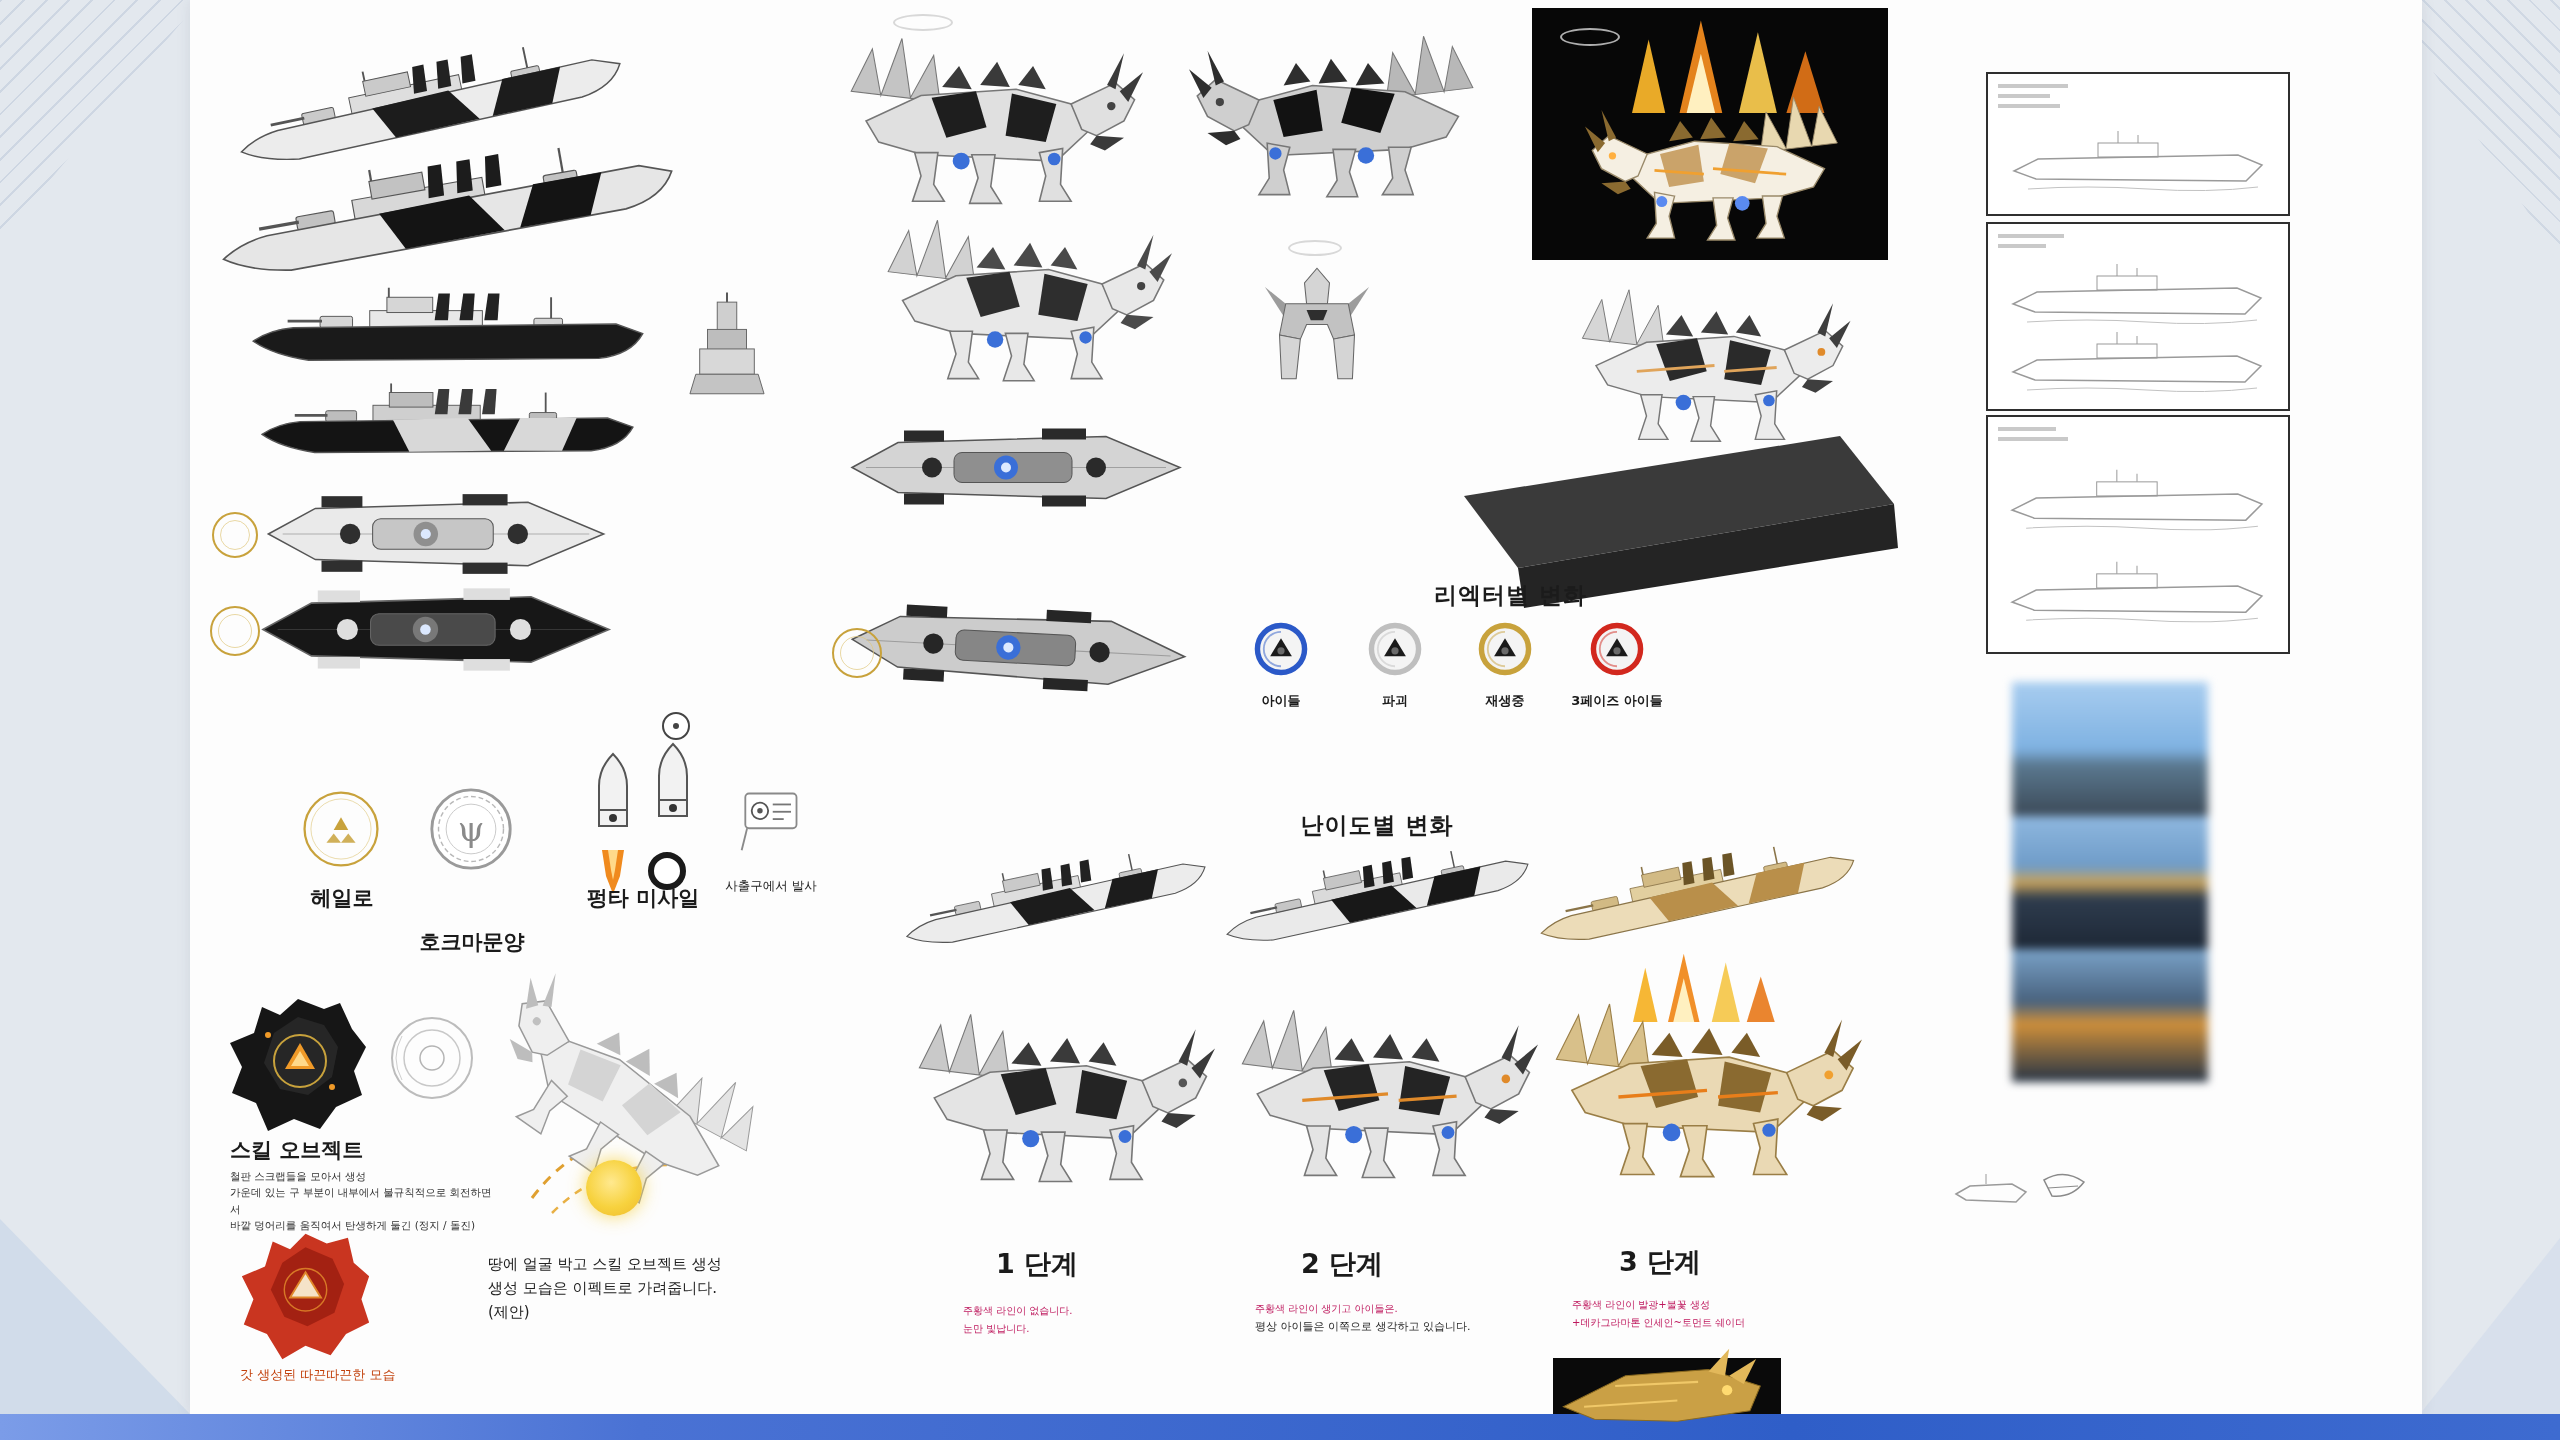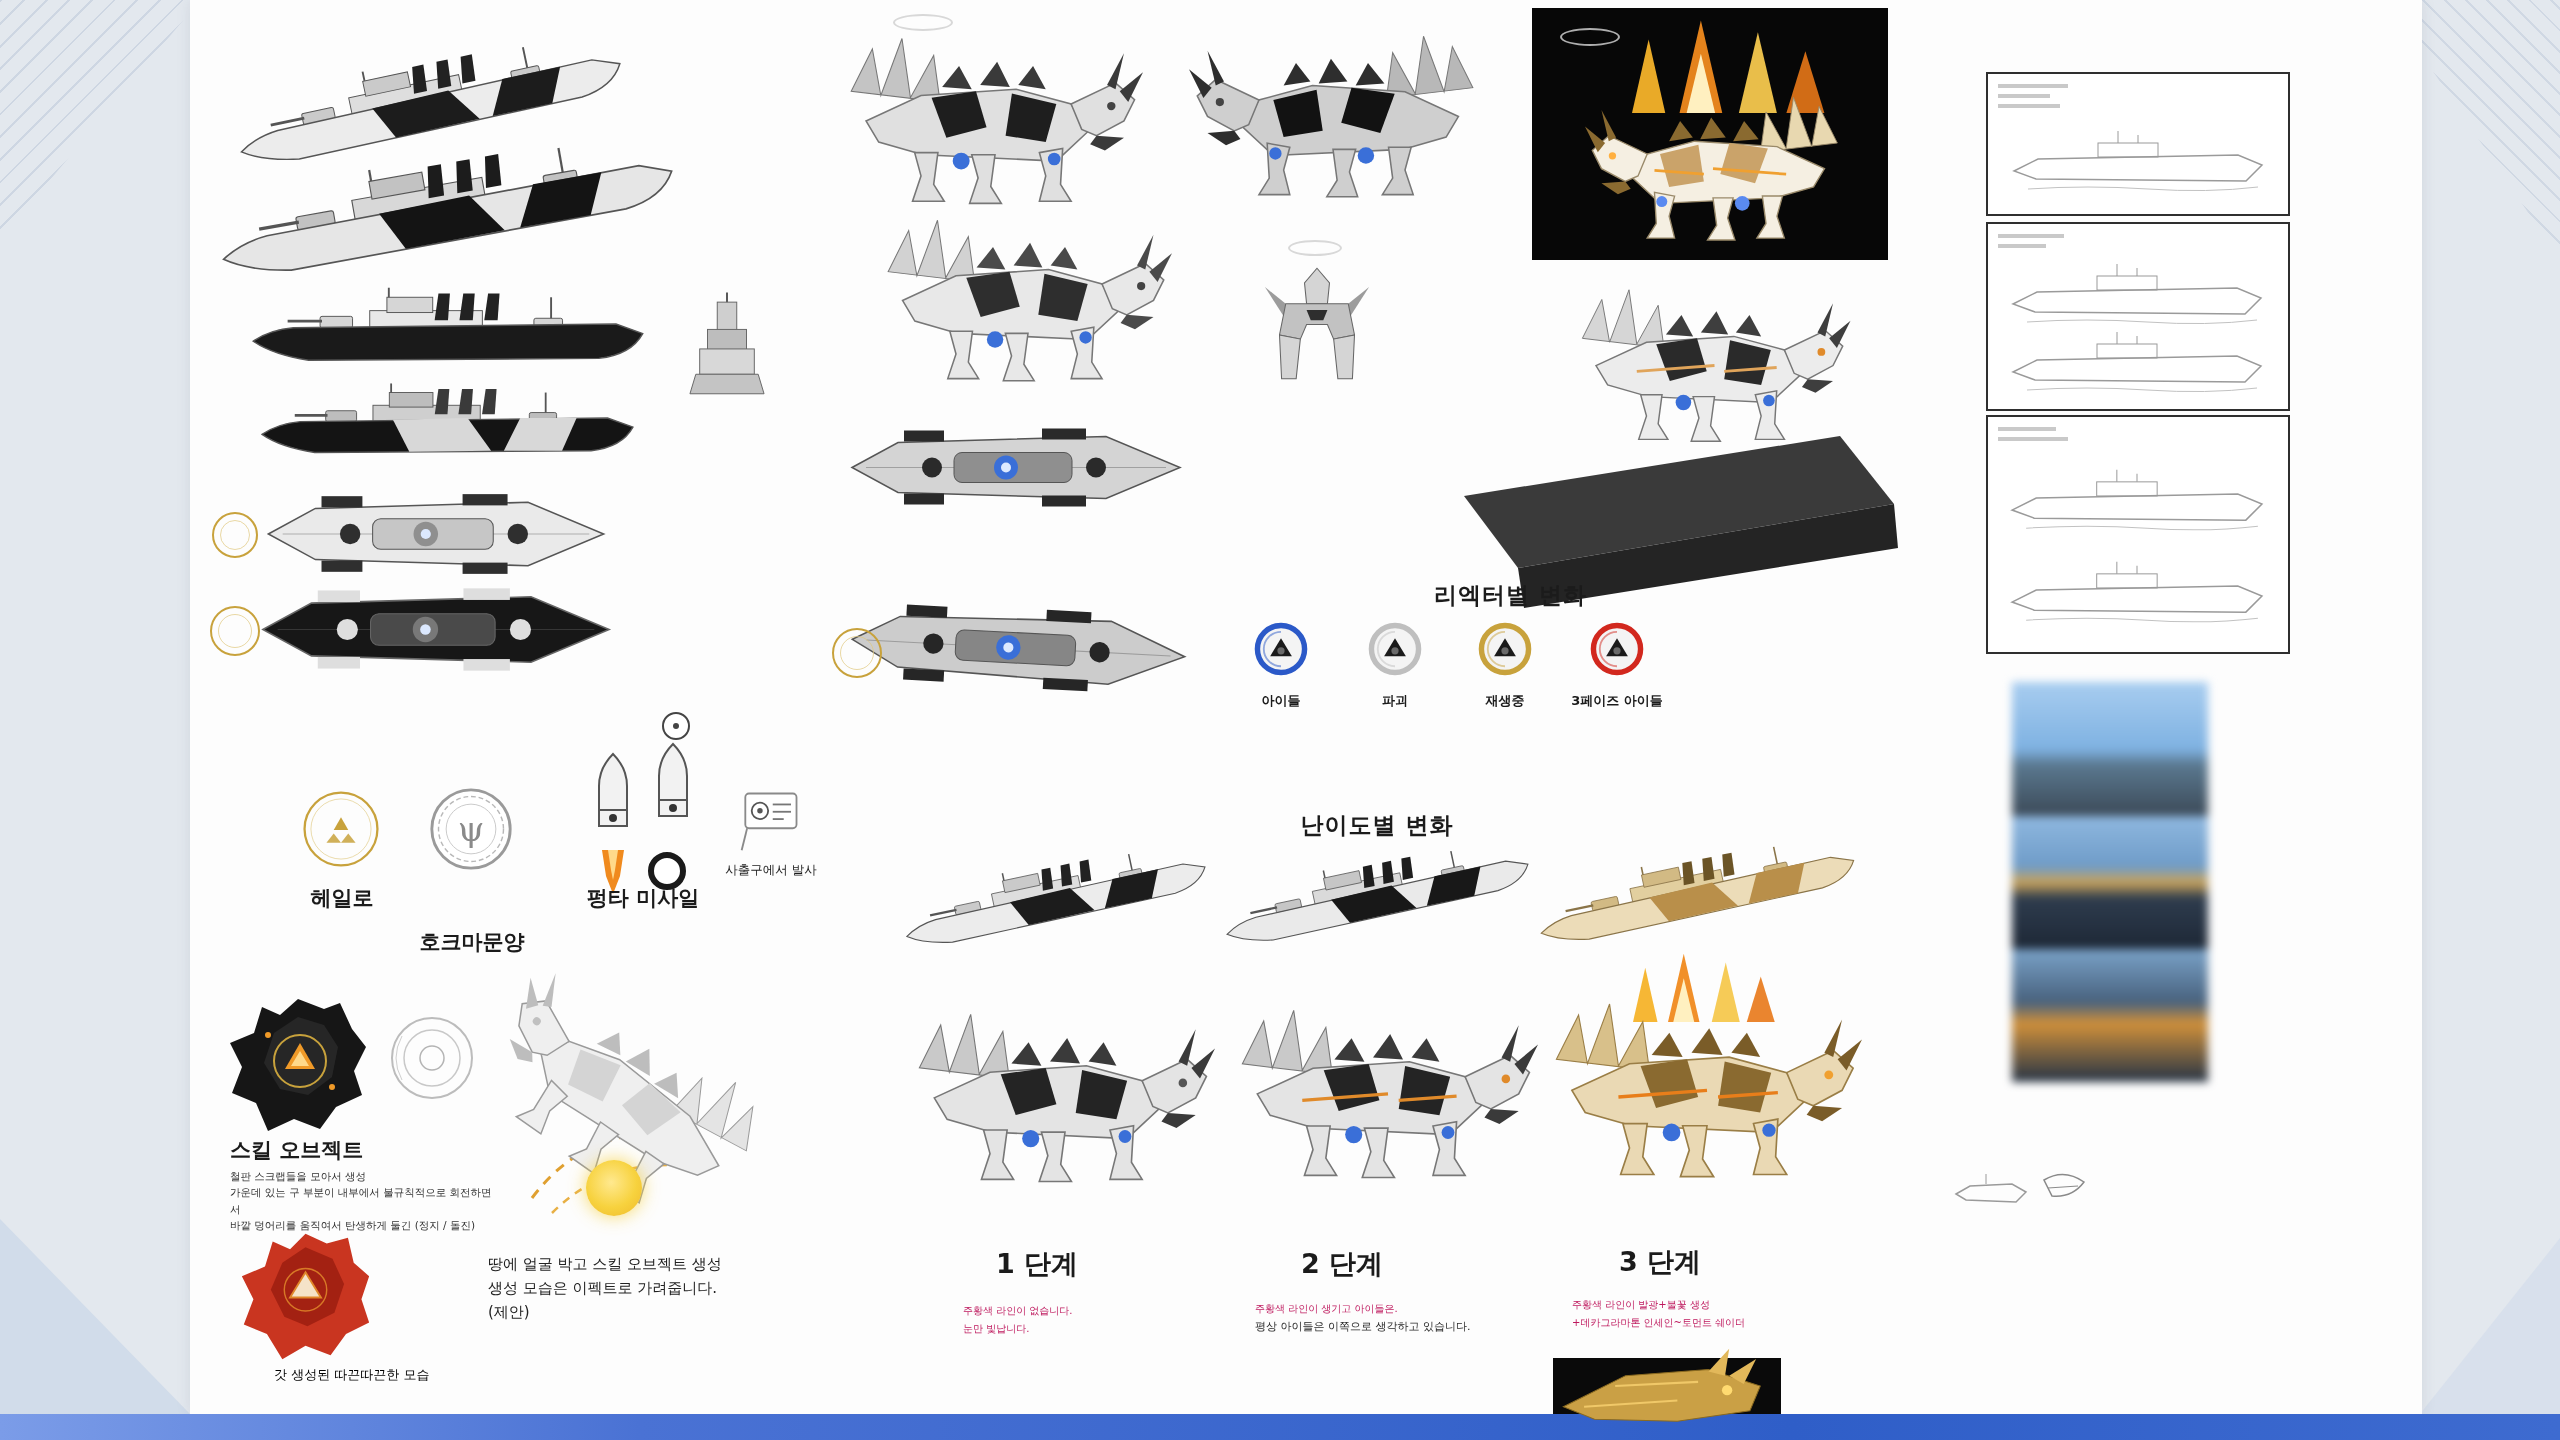--- a/index.html
+++ b/index.html
@@ -27,26 +27,26 @@
     background:linear-gradient(90deg,#7b9ce8 0%,#4a72d4 25%,#2f5ec8 70%,#3e6bd0 100%);}
 
   .board{left:190px;top:0;width:2232px;height:1414px;background:#fdfdfd;
     box-shadow:0 0 14px rgba(40,60,90,.10);}
 
   
   .ttl-lg{font-size:23px;font-weight:bold;letter-spacing:1px;}
   .ttl-md{font-size:21px;font-weight:bold;}
   .stage-ttl{font-size:27px;font-weight:bold;}
   .lbl-sm{font-size:13px;font-weight:bold;}
-  .lbl-xs{font-size:12.5px;}
+  .lbl-xs{font-size:12.5px;margin-top:16px;}
   .desc{font-size:10px;line-height:1.75;color:#be185d;}
   .desc2{font-size:11px;line-height:1.7;color:#2a2a2a;}
   .tiny{font-size:10.5px;line-height:1.55;color:#333;}
   .note{font-size:15px;line-height:1.6;color:#222;}
-  .cap{font-size:13px;color:#000000;margin-left:34px;}
+  .cap{font-size:13px;color:#c2410c;}
   .tc{text-align:center;}
 
   
   .halo-ellipse{border:2px solid #d8d8d8;border-radius:50%;}
   .gold-ring{border:2px solid #c8a23c;border-radius:50%;}
   .gold-ring::after{content:"";position:absolute;inset:6px;border:1px solid #e0c87e;border-radius:50%;opacity:.7;}
   .black-ring{border:6px solid #1a1a1a;border-radius:50%;background:#fff;}
   .ring-dot{border:2px solid #444;border-radius:50%;background:#fff;}
   .ring-dot::after{content:"";position:absolute;left:50%;top:50%;width:6px;height:6px;margin:-3px 0 0 -3px;border-radius:50%;background:#444;}
   .sun{border-radius:50%;background:radial-gradient(circle at 45% 40%,#ffe98f 0%,#f7d23e 55%,#efb92a 100%);box-shadow:0 0 18px rgba(247,210,62,.8);}

